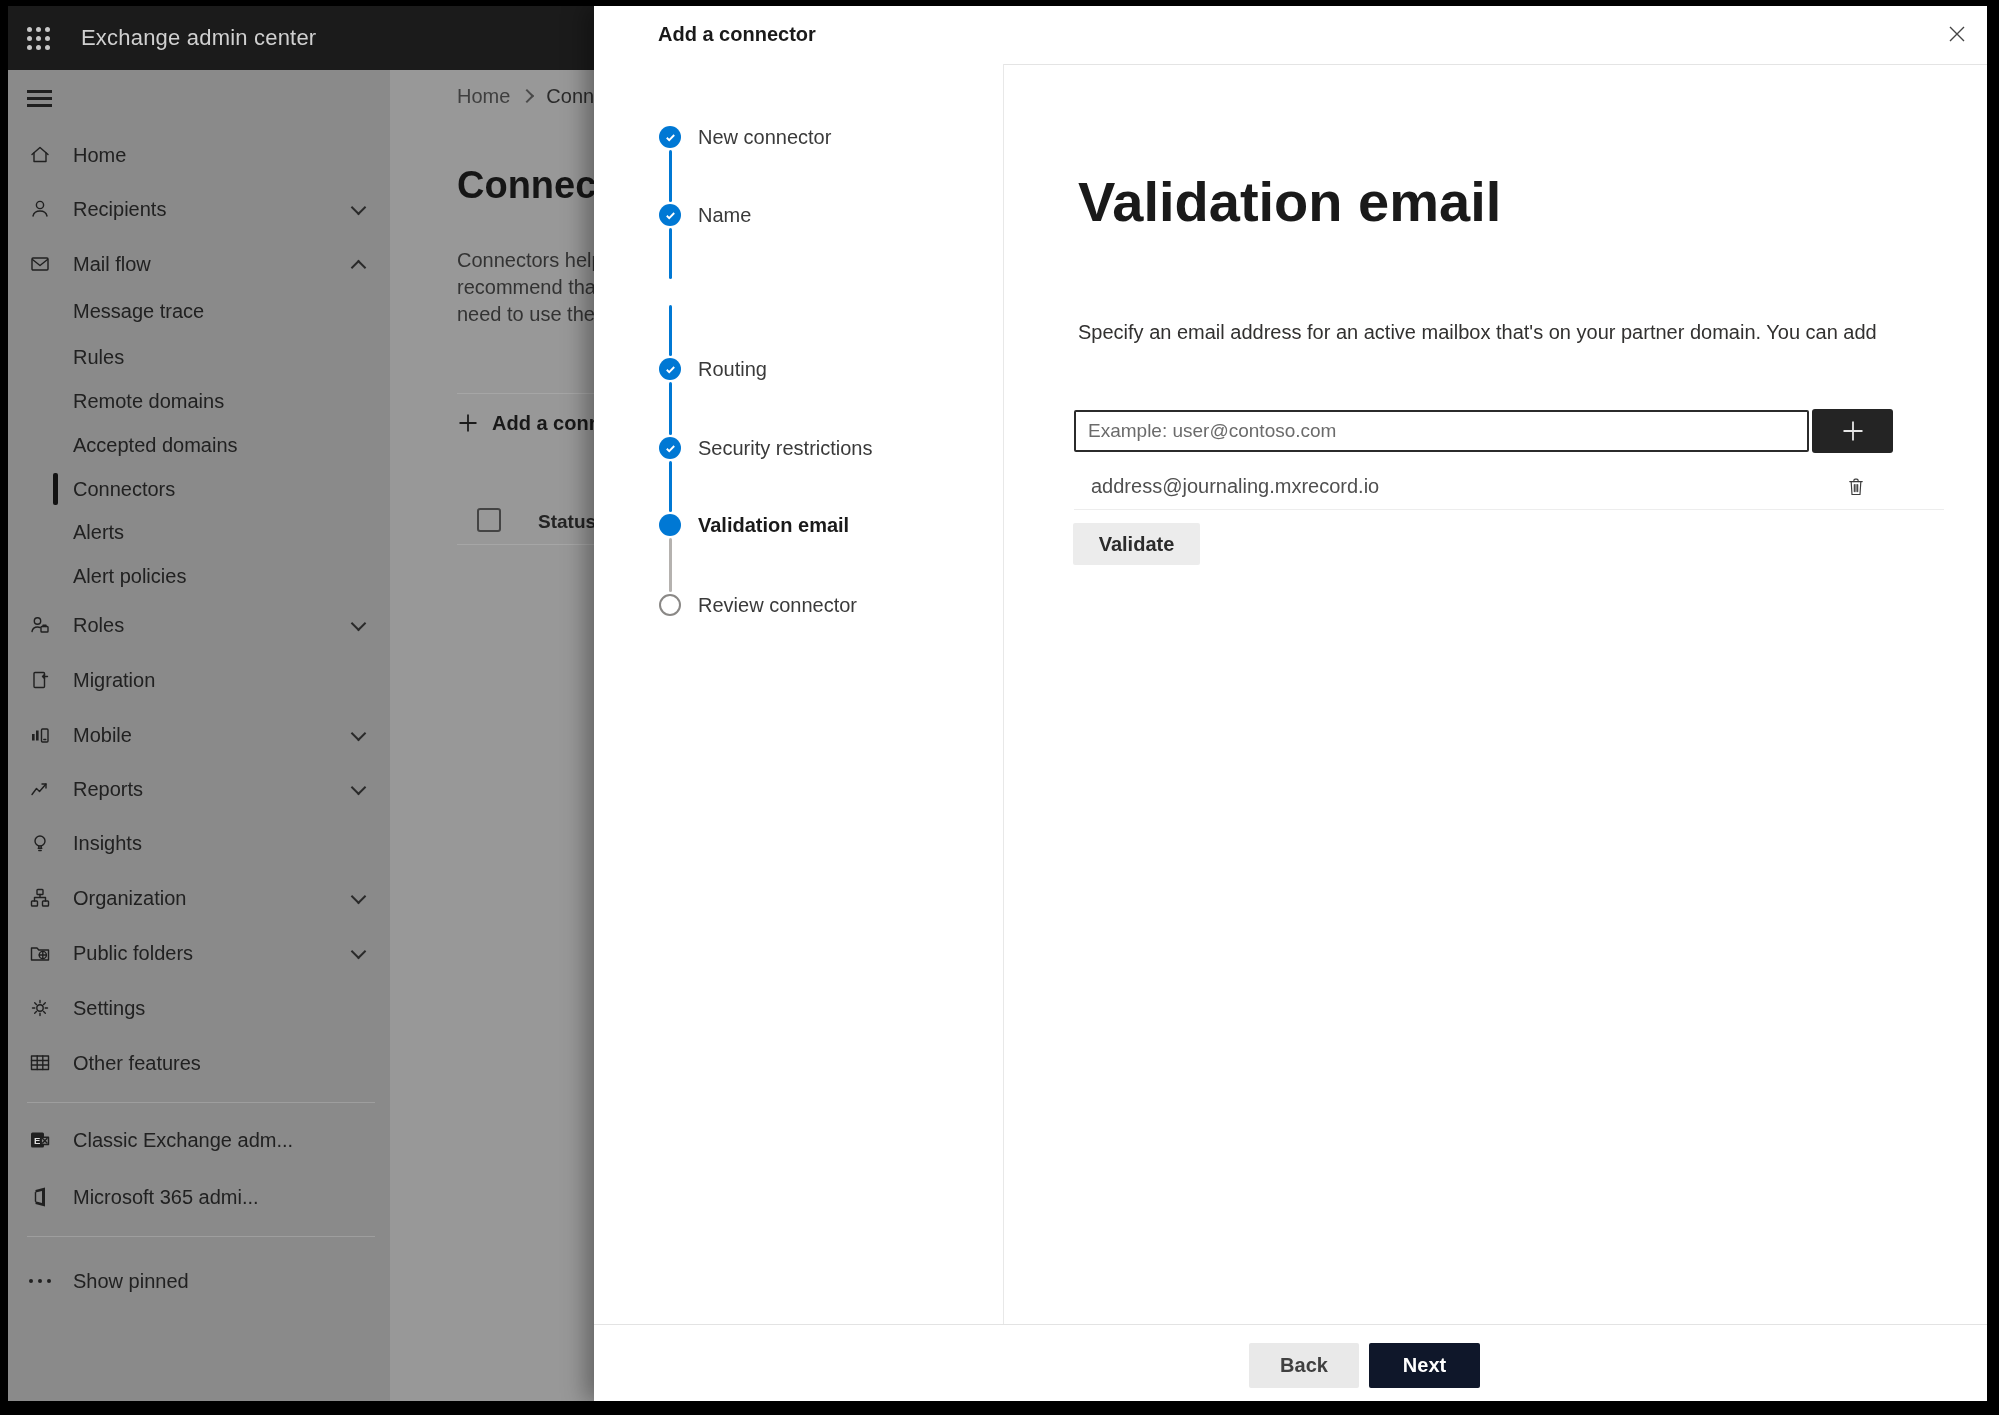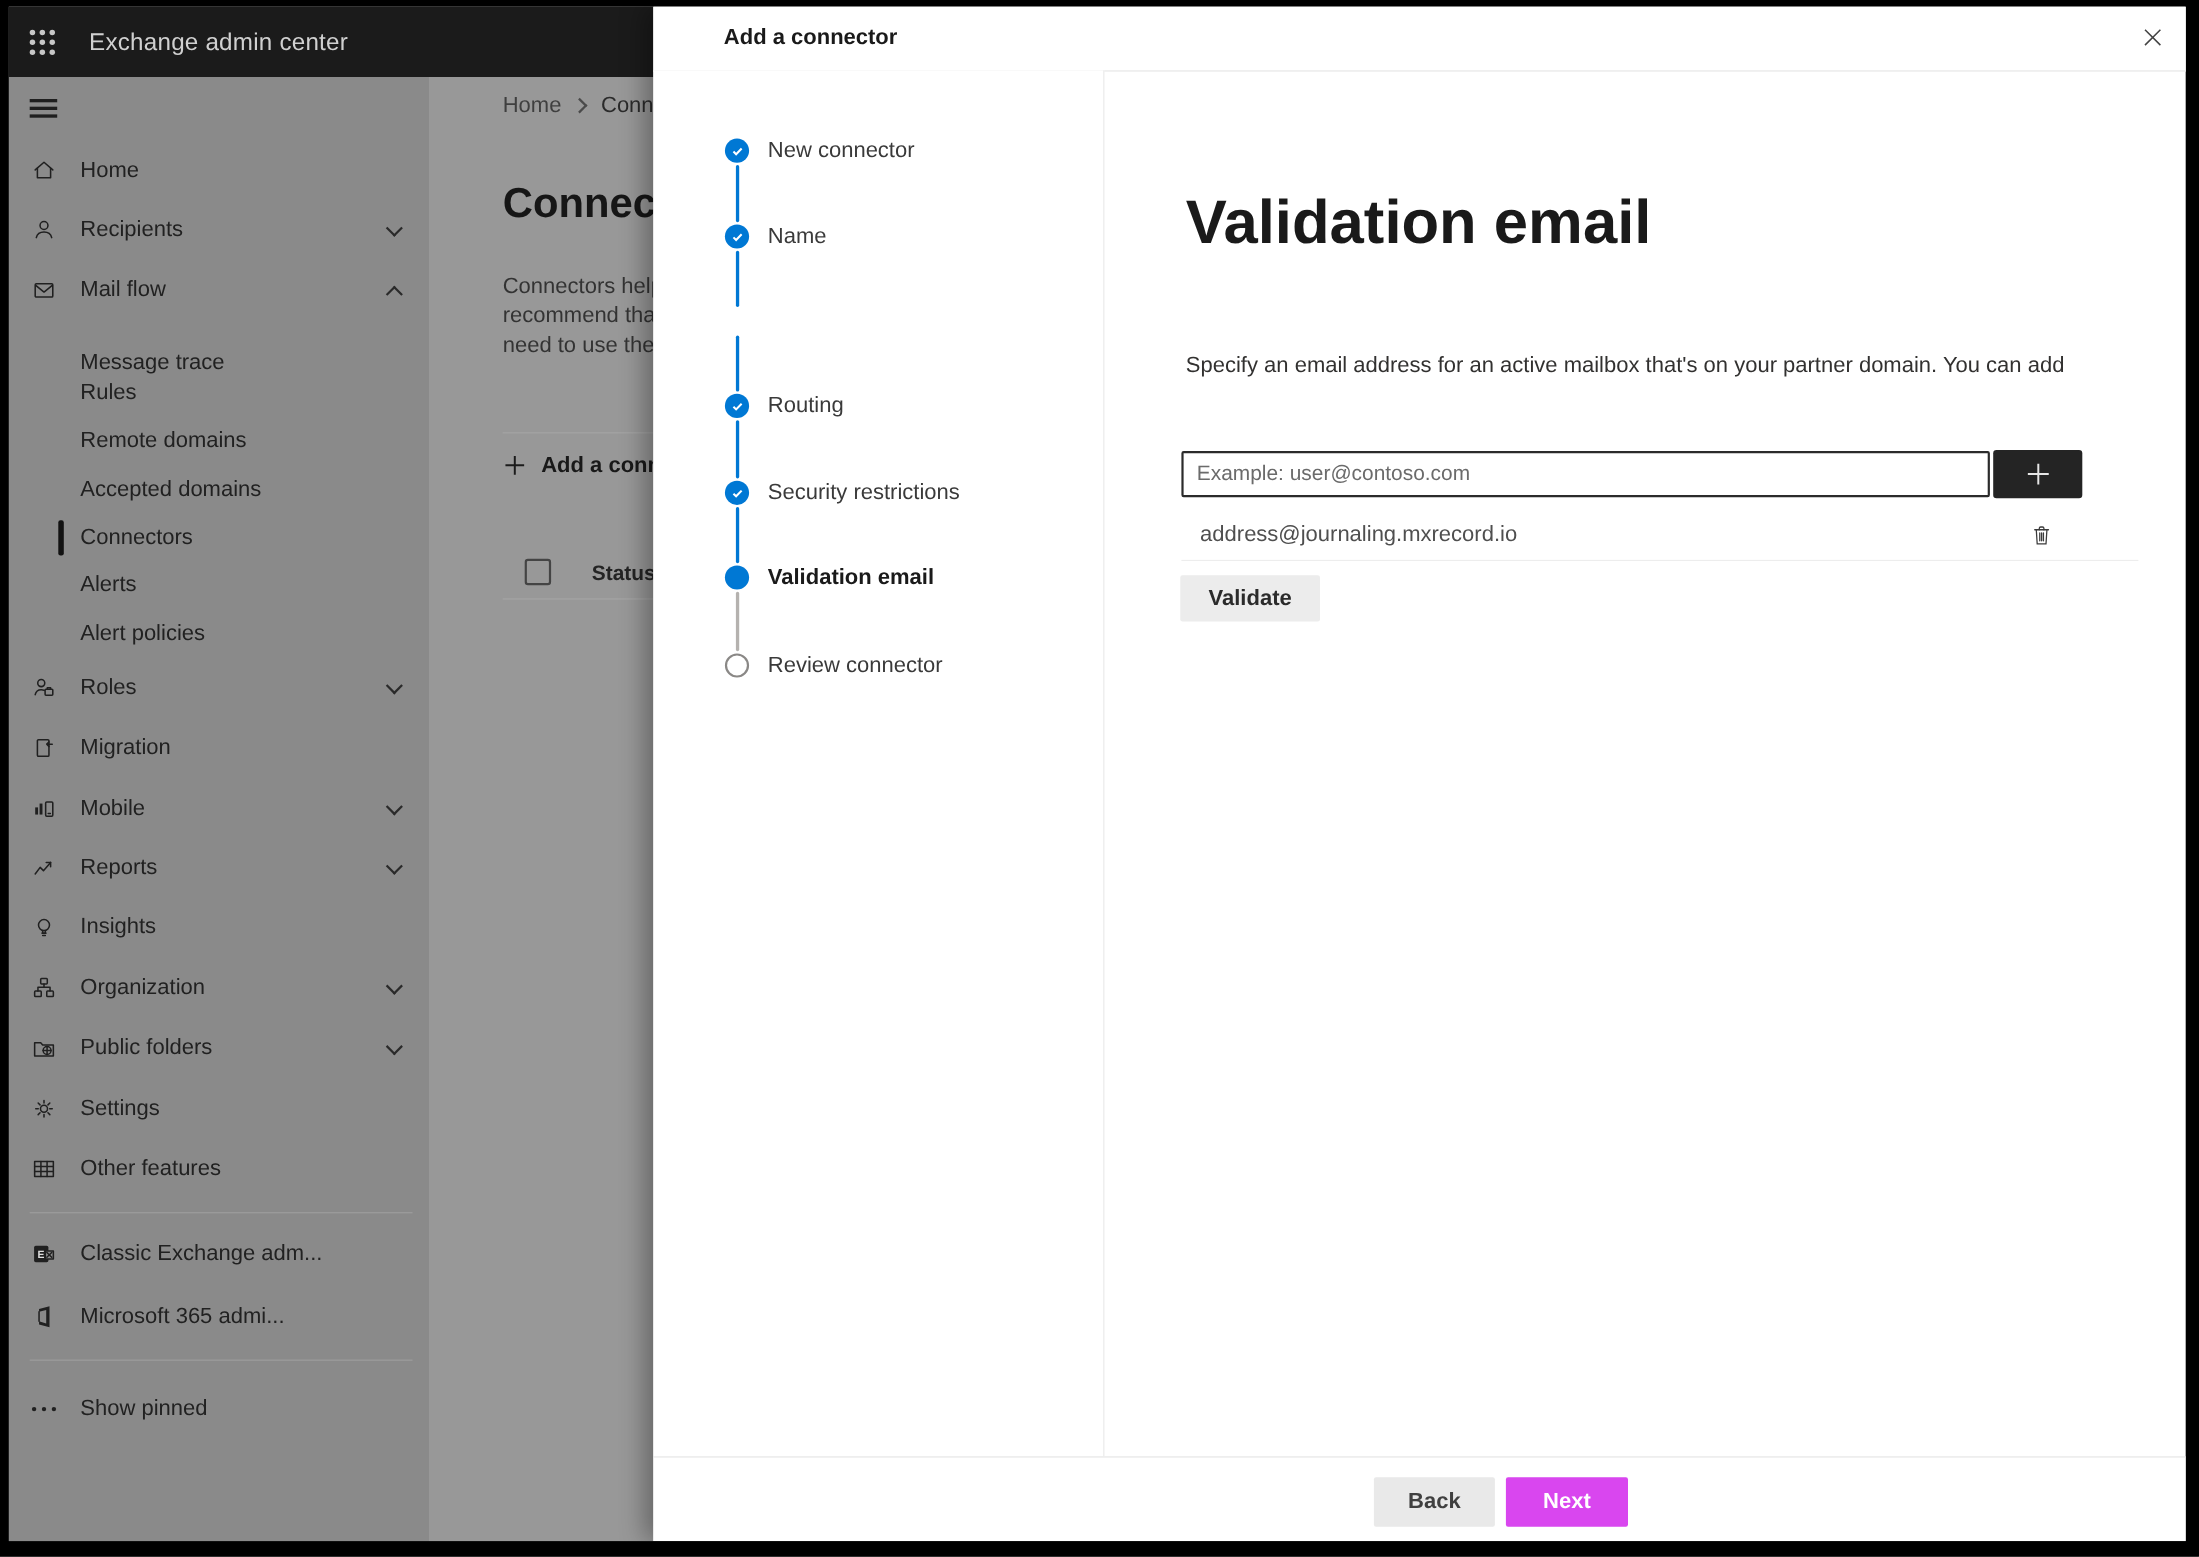--- a/index.html
+++ b/index.html
@@ -71,21 +71,21 @@
   .addr-text{position:absolute;left:17px;top:50%;transform:translateY(-50%);font-size:20px;color:#4f4f4f;white-space:nowrap;}
   .trash-btn{position:absolute;left:766px;top:5px;width:32px;height:32px;display:flex;align-items:center;justify-content:center;cursor:pointer;background:none;border:none;}
   .trash-btn svg{stroke:#3b3b3b;stroke-width:1.4;fill:none;stroke-linecap:round;}
   .c-divider{position:absolute;left:480px;top:503px;width:870px;height:1px;background:#ededed;}
   .validate-btn{position:absolute;left:479px;top:517px;width:127px;height:42px;background:#ececec;border:none;border-radius:2px;
     font-family:"Liberation Sans",sans-serif;font-size:20px;font-weight:600;color:#2b2b2b;cursor:pointer;}
 
   .modal-footer{position:absolute;left:0;top:1318px;width:100%;height:77px;border-top:1px solid #e3e3e3;background:#fff;}
   .back-btn{position:absolute;left:655px;top:18px;width:110px;height:45px;background:#e9e9e9;border:none;border-radius:2px;
     font-family:"Liberation Sans",sans-serif;font-size:20px;font-weight:600;color:#404040;cursor:pointer;}
-  .next-btn{position:absolute;left:775px;top:18px;width:111px;height:45px;background:#d946ef;border:none;border-radius:2px;
+  .next-btn{position:absolute;left:775px;top:18px;width:111px;height:45px;background:#0f172a;border:none;border-radius:2px;
     font-family:"Liberation Sans",sans-serif;font-size:20px;font-weight:600;color:#fff;cursor:pointer;}
   .dots3{display:flex;gap:5px;}
   .dots3 i{width:4px;height:4px;border-radius:50%;background:#202020;}
 </style>
 </head>
 <body>
 
 <div class="viewport">
  <div class="screen">
 
@@ -133,21 +133,21 @@
     <div class="nav-item" style="top:119px">
       <span class="sic">
             <svg width="24" height="24" viewBox="0 0 24 24">
               <circle cx="12" cy="8" r="3.6"></circle>
               <path d="M5 19c.8-3.4 3.6-5 7-5s6.2 1.6 7 5"></path>
             </svg>
           </span>
       <span class="nlabel">Recipients</span>
       <span class="chev down"></span>
     </div>
-    <div class="nav-item" style="top:240px">
+    <div class="nav-item" style="top:221px">
       <span class="nlabel">Message trace</span>
     </div>
     <div class="nav-item" style="top:267px">
       <span class="nlabel">Rules</span>
     </div>
     <div class="nav-item" style="top:311px">
       <span class="nlabel">Remote domains</span>
     </div>
     <div class="nav-item" style="top:355px">
       <span class="nlabel">Accepted domains</span>

